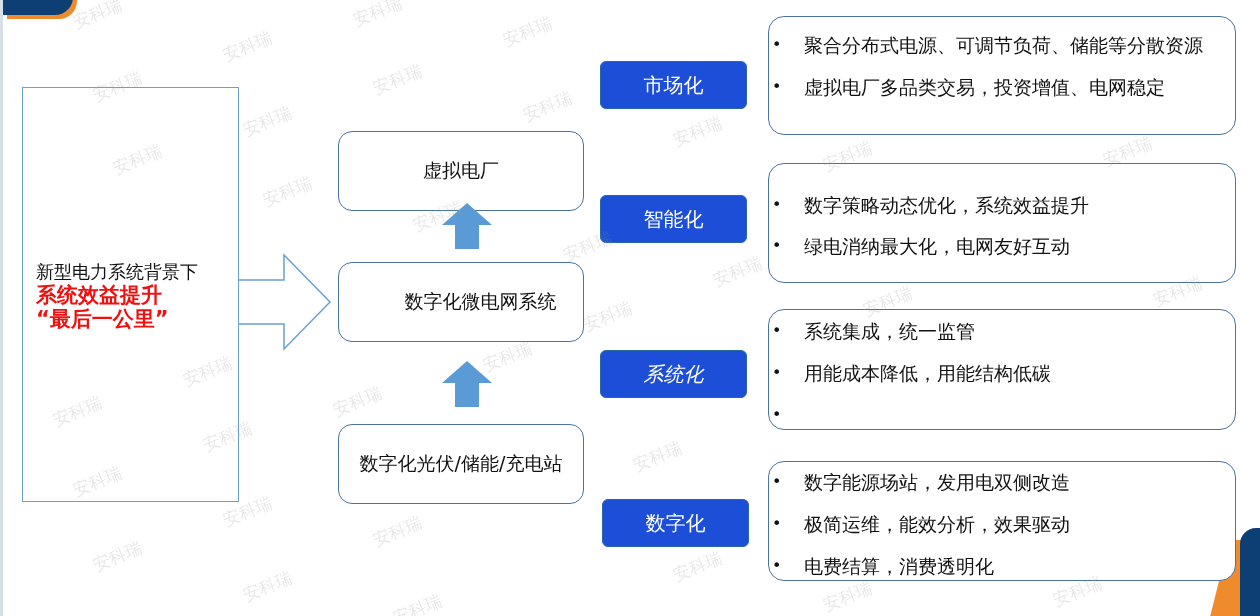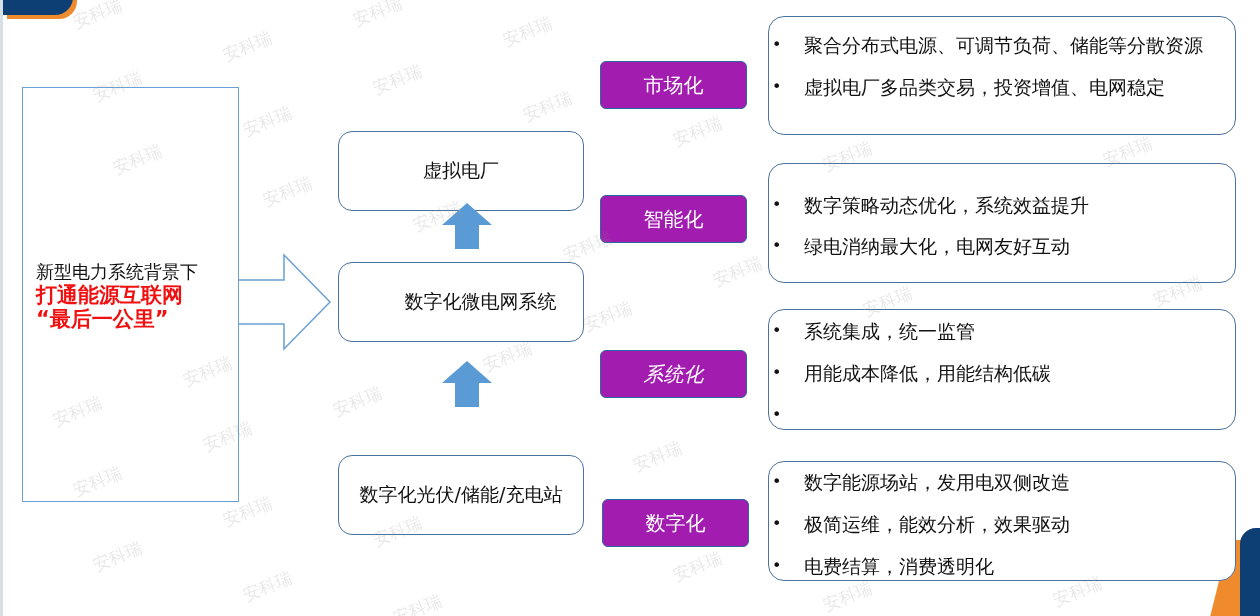--- a/index.html
+++ b/index.html
@@ -26,58 +26,58 @@
   .bg-line1 { font-size: 18px; color: #111; }
   .bg-line2, .bg-line3 { font-size: 21px; color: #f01010; font-weight: bold; }
 
   .big-arrow { position: absolute; left: 236px; top: 253px; z-index: 3; }
 
   .center-box { position: absolute; left: 338px; width: 246px; height: 80px; border: 1.5px solid #4a72a0;
     border-radius: 14px; background: #fff; box-sizing: border-box;
     display: flex; align-items: center; justify-content: center; font-size: 19px; color: #111; }
   .up-arrow { position: absolute; left: 442px; z-index: 4; }
 
-  .tag { position: absolute; left: 600px; width: 147px; height: 48px; background: #a21caf;
+  .tag { position: absolute; left: 600px; width: 147px; height: 48px; background: #1d4ed8;
     border-radius: 6px; color: #fff; font-size: 20px; display: flex; align-items: center; justify-content: center;
     box-sizing: border-box; border: 1px solid #2a67a3; text-align: center; }
 
   .card { position: absolute; left: 768px; width: 468px; border: 1.5px solid #4a72a0; border-radius: 16px;
     background: #fff; box-sizing: border-box; }
   .card ul { list-style: none; margin: 0; padding: 0; }
   .card li { position: relative; padding-left: 35px; font-size: 19px; color: #111; }
   .card li .bullet { position: absolute; left: 3px; top: 0; font-size: 16px; }
 </style>
 </head>
 <body>
 
 <div class="left-edge"></div>
 <div class="corner-tl"></div>
 <div class="corner-br-orange"></div>
 <div class="corner-br"></div>
 
 <div class="bg-box"></div>
 <div class="bg-text">
   <div class="bg-line1">新型电力系统背景下</div>
-  <div class="bg-line2">打通能源互联网</div>
+  <div class="bg-line2">系统效益提升</div>
   <div class="bg-line3">“最后一公里”</div>
 </div>
 
 <svg class="big-arrow" width="100" height="100" viewBox="0 0 100 100">
   <path d="M3 27 H48 V2 L94 49 L48 96 V71 H3" fill="#fff" stroke="#6aa0d4" stroke-width="1.5"></path>
 </svg>
 
 <div class="center-box" style="top:115px;margin-top:16px;">虚拟电厂</div>
 <svg class="up-arrow" style="top:203px;" width="50" height="46" viewBox="0 0 50 46">
   <path d="M25 0 L50 22 H37 V46 H13 V22 H0 Z" fill="#5b9bd5"></path>
 </svg>
 <div class="center-box" style="top:262px;padding-left:39px;">数字化微电网系统</div>
 <svg class="up-arrow" style="top:361px;" width="50" height="46" viewBox="0 0 50 46">
   <path d="M25 0 L50 22 H37 V46 H13 V22 H0 Z" fill="#5b9bd5"></path>
 </svg>
-<div class="center-box" style="top:424px;margin-top:31px;">数字化光伏/储能/充电站</div>
+<div class="center-box" style="top:424px;">数字化光伏/储能/充电站</div>
 
 <div class="tag" style="top:61px;">市场化</div>
 <div class="tag" style="top:195px;">智能化</div>
 <div class="tag" style="top:350px;font-style:italic;">系统化</div>
 <div class="tag" style="top:499px; left:602px;">数字化</div>
 
 <div class="card" style="top:16px; height:119px;">
   <ul style="padding-top:13px;">
     <li style="line-height:30px; padding-right:8px;">
       <span class="bullet">•</span>

